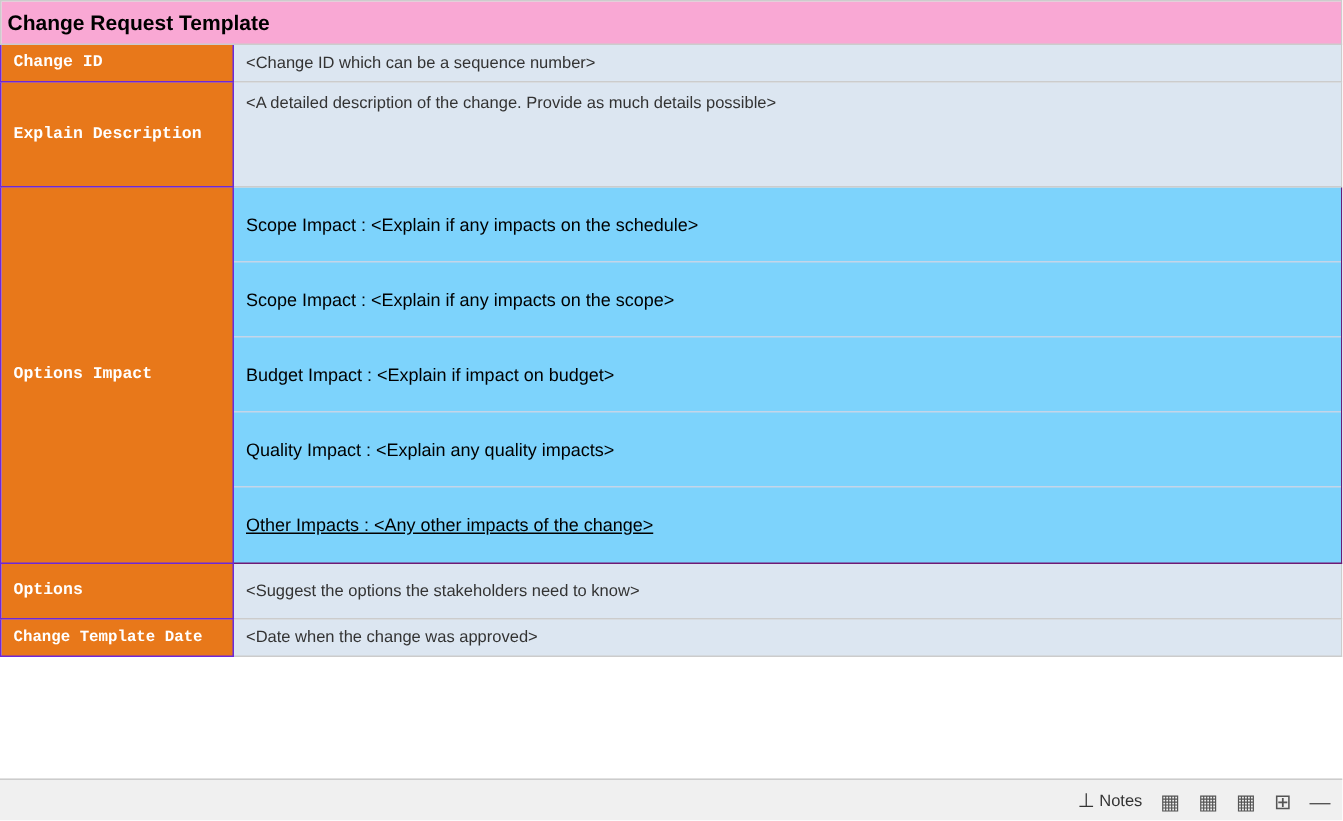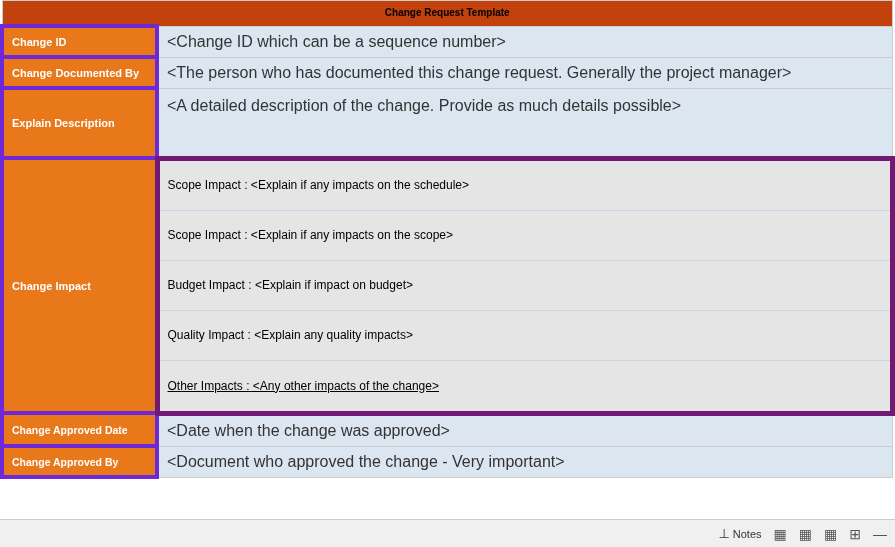--- a/index.html
+++ b/index.html
@@ -25,61 +25,62 @@
       position: relative;
     }
 
     table {
       width: 100%;
       border-collapse: collapse;
       table-layout: fixed;
     }
 
     .title-row td {
-      background-color: #c2410c;
-      text-align: center;
+      background-color: #f9a8d4;
+      text-align: left;
       font-weight: bold;
-      font-size: 10px;
+      font-size: 14px;
       padding: 6px 4px;
       border: 1px solid #ccc;
     }
 
     .label-cell {
       background-color: #e8781a;
       color: #fff;
       font-weight: bold;
       font-size: 11px;
       padding: 6px 8px;
       width: 155px;
       vertical-align: middle;
-      border: 4px solid #6d28d9;
+      border: 1px solid #6d28d9;
+      font-family: Liberation Mono, monospace;
     }
 
     .value-cell {
       background-color: #dce6f1;
       color: #333;
-      font-size: 16px;
+      font-size: 11px;
       padding: 6px 8px;
       vertical-align: middle;
       border: 1px solid #ccc;
     }
 
     .value-cell.tall {
       vertical-align: top;
       padding: 8px;
     }
 
     .impact-row td.label-cell {
       vertical-align: middle;
     }
 
     .impact-cell {
-      background-color: #e5e5e5;
+      background-color: #7dd3fc;
       padding: 0;
-      border: 5px solid #701a75;
+      border: 1px solid #701a75;
       vertical-align: top;
     }
 
     .impact-item {
       padding: 12px 8px;
       border-bottom: 1px solid #c5d5e8;
       min-height: 50px;
       display: flex;
       align-items: center;
     }
@@ -152,51 +153,47 @@
           <tr class="title-row">
         <td colspan="2">Change Request Template</td>
       </tr>
 
       <tr>
         <td class="label-cell">Change ID</td>
         <td class="value-cell">&lt;Change ID which can be a sequence number&gt;</td>
       </tr>
 
 
-      <tr>
-        <td class="label-cell">Change Documented By</td>
-        <td class="value-cell">&lt;The person who has documented this change request. Generally the project manager&gt;</td>
-      </tr>
 
       <tr>
         <td class="label-cell">Explain Description</td>
         <td class="value-cell tall" style="height:70px;margin-left:20px;">&lt;A detailed description of the change. Provide as much details possible&gt;</td>
       </tr>
 
       <tr class="impact-row">
-        <td class="label-cell">Change Impact</td>
+        <td class="label-cell">Options Impact</td>
         <td class="impact-cell">
           <div class="impact-item">Scope Impact  :  &lt;Explain if any impacts on the schedule&gt;</div>
           <div class="impact-item">Scope Impact  :  &lt;Explain if any impacts on the scope&gt;</div>
           <div class="impact-item">Budget Impact  :  &lt;Explain if impact on budget&gt;</div>
           <div class="impact-item">Quality Impact  :  &lt;Explain any quality impacts&gt;</div>
           <div class="impact-item">Other Impacts  :  &lt;Any other impacts of the change&gt;</div>
         </td>
       </tr>
 
+      <tr class="options-row">
+        <td class="label-cell">Options</td>
+        <td class="value-cell options-cell">&lt;Suggest the options the stakeholders need to know&gt;</td>
+      </tr>
 
       <tr class="approved-date-row">
-        <td class="label-cell">Change Approved Date</td>
+        <td class="label-cell">Change Template Date</td>
         <td class="value-cell">&lt;Date when the change was approved&gt;</td>
       </tr>
 
-      <tr class="approved-by-row">
-        <td class="label-cell">Change Approved By</td>
-        <td class="value-cell">&lt;Document who approved the change - Very important&gt;</td>
-      </tr>
     </tbody>
       </table>
   </div>
 
   <div class="status-bar">
     <div class="status-bar-left"></div>
     <div class="status-bar-icons">
       <div class="notes-btn">
         <span style="font-size:13px;">⊥</span>
         <span>Notes</span>

